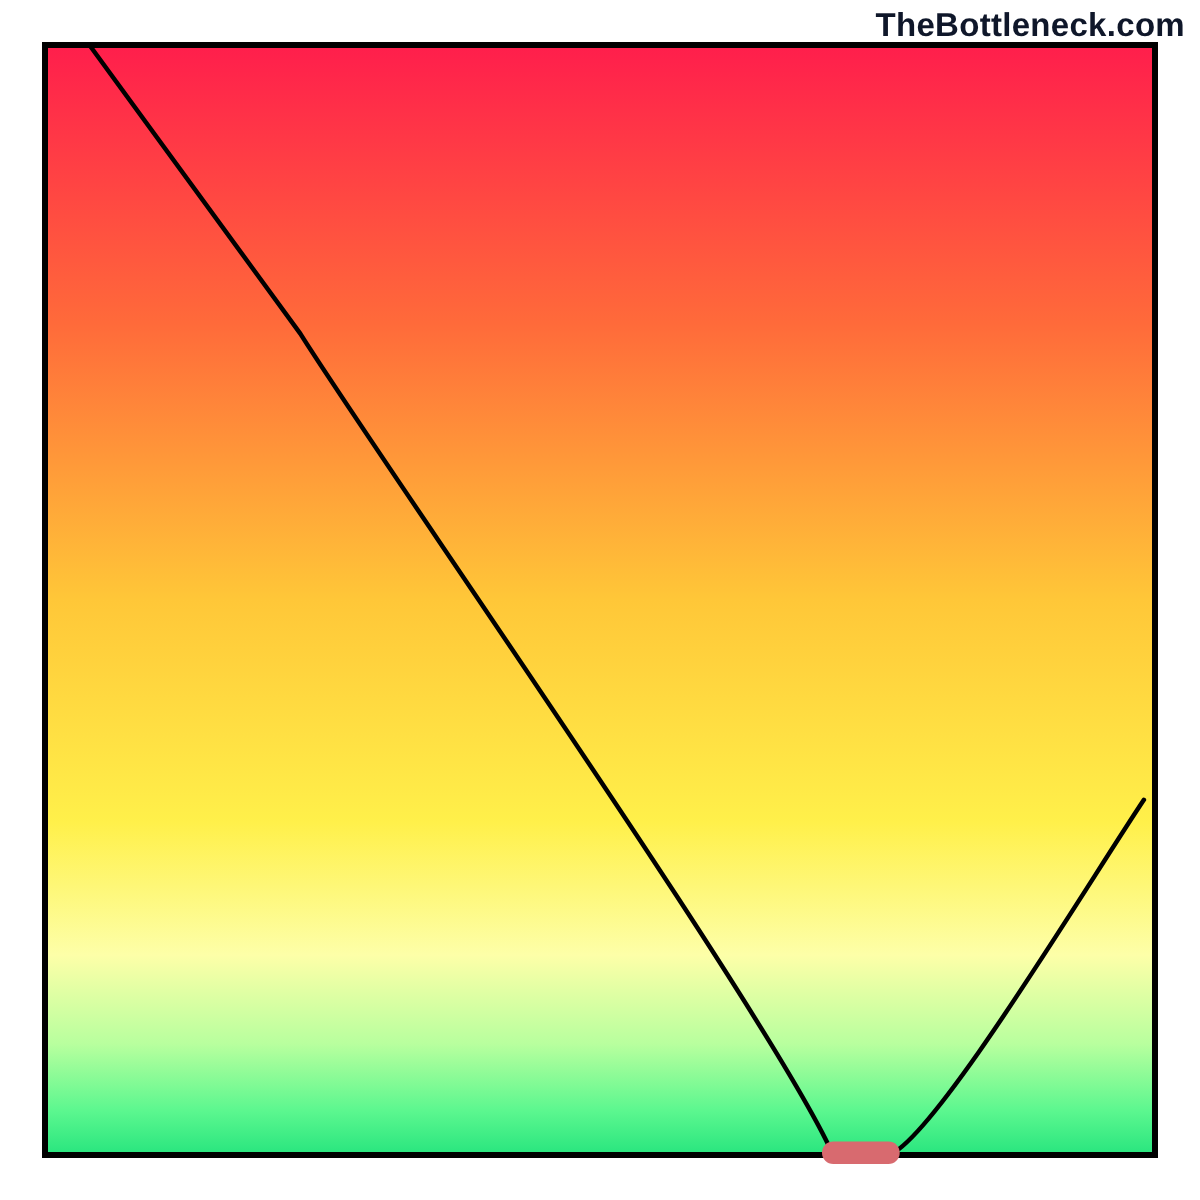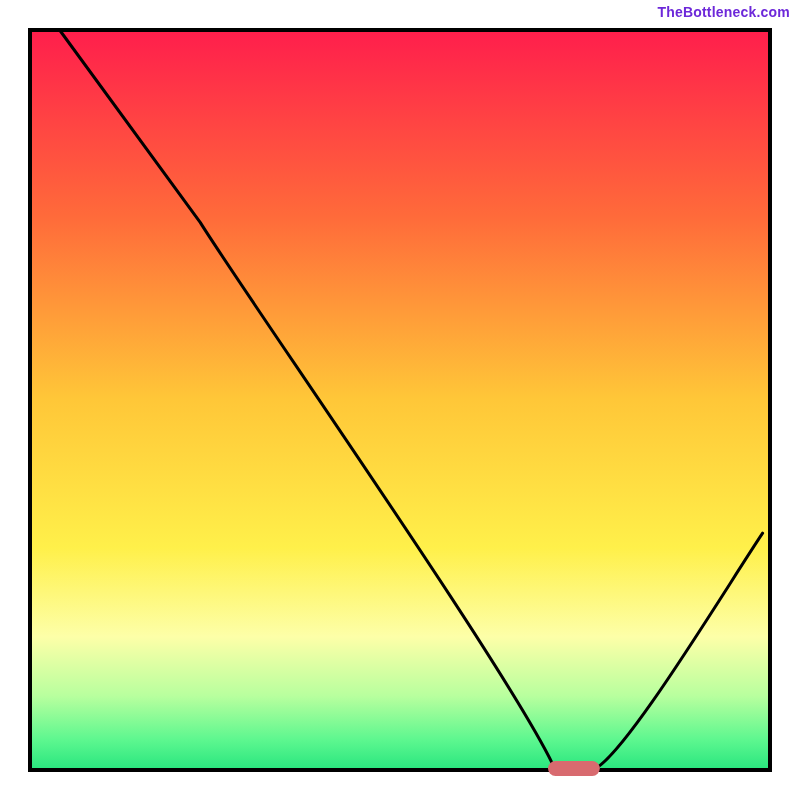--- a/index.html
+++ b/index.html
@@ -12,23 +12,23 @@
   }
   .wrap {
     position: relative;
     width: 800px;
     height: 800px;
   }
   .watermark {
     position: absolute;
     top: 4px;
     right: 10px;
-    font-size: 14px;
+    font-size: 22px;
     font-weight: 600;
-    color: #6d28d9;
+    color: #0f172a;
     letter-spacing: 0.2px;
     user-select: none;
   }
   svg {
     display: block;
   }
 </style>
 </head>
 <body>
 

